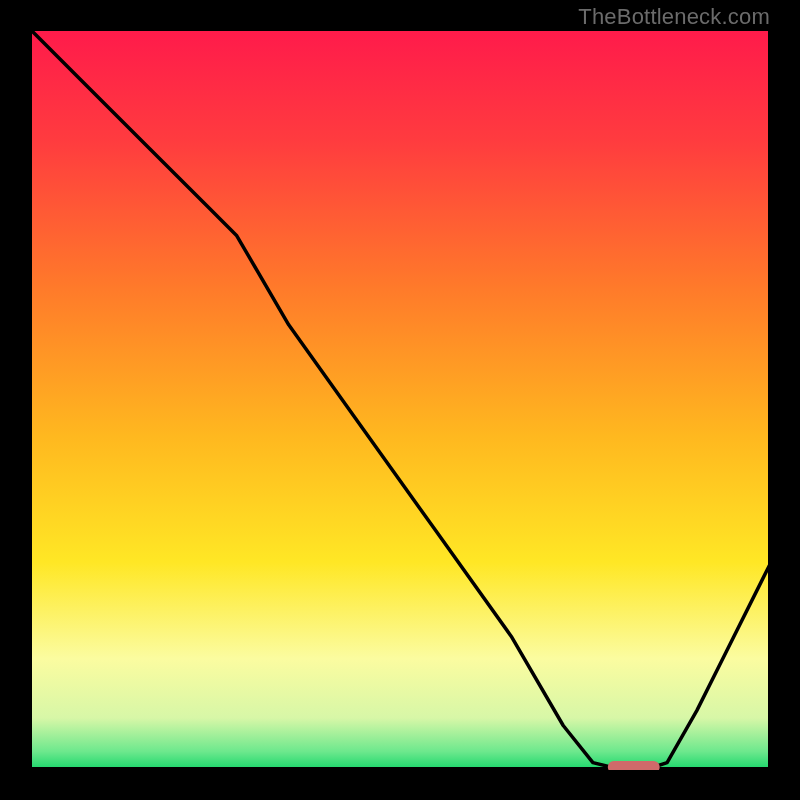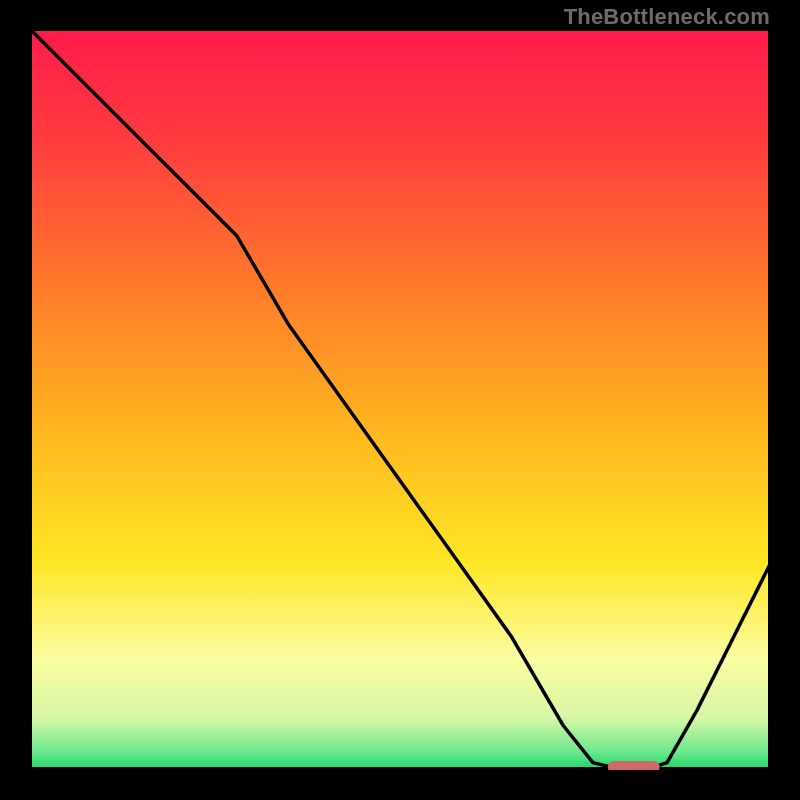--- a/index.html
+++ b/index.html
@@ -24,21 +24,21 @@
     top: 0;
     width: 742px;
     height: 742px;
   }
   .watermark {
     position: absolute;
     top: 4px;
     right: 30px;
     color: #6b6b6b;
     font-size: 22px;
-    font-weight: 700;
+    font-weight: 400;
     letter-spacing: 0.2px;
   }
 </style>
 </head>
 <body>
 
 <div class="watermark">TheBottleneck.com</div>
 
 <div class="frame">
   <svg class="plot" viewBox="0 0 742 742" preserveAspectRatio="none">

